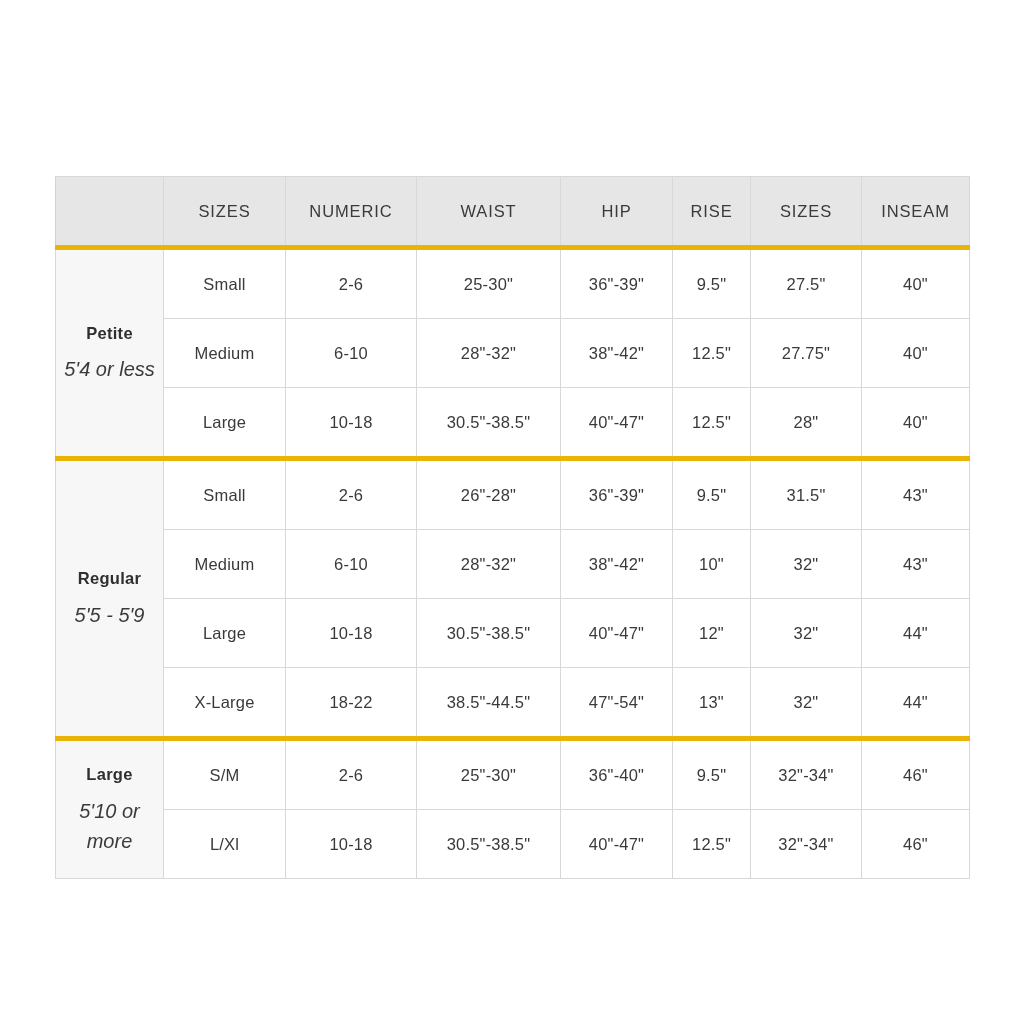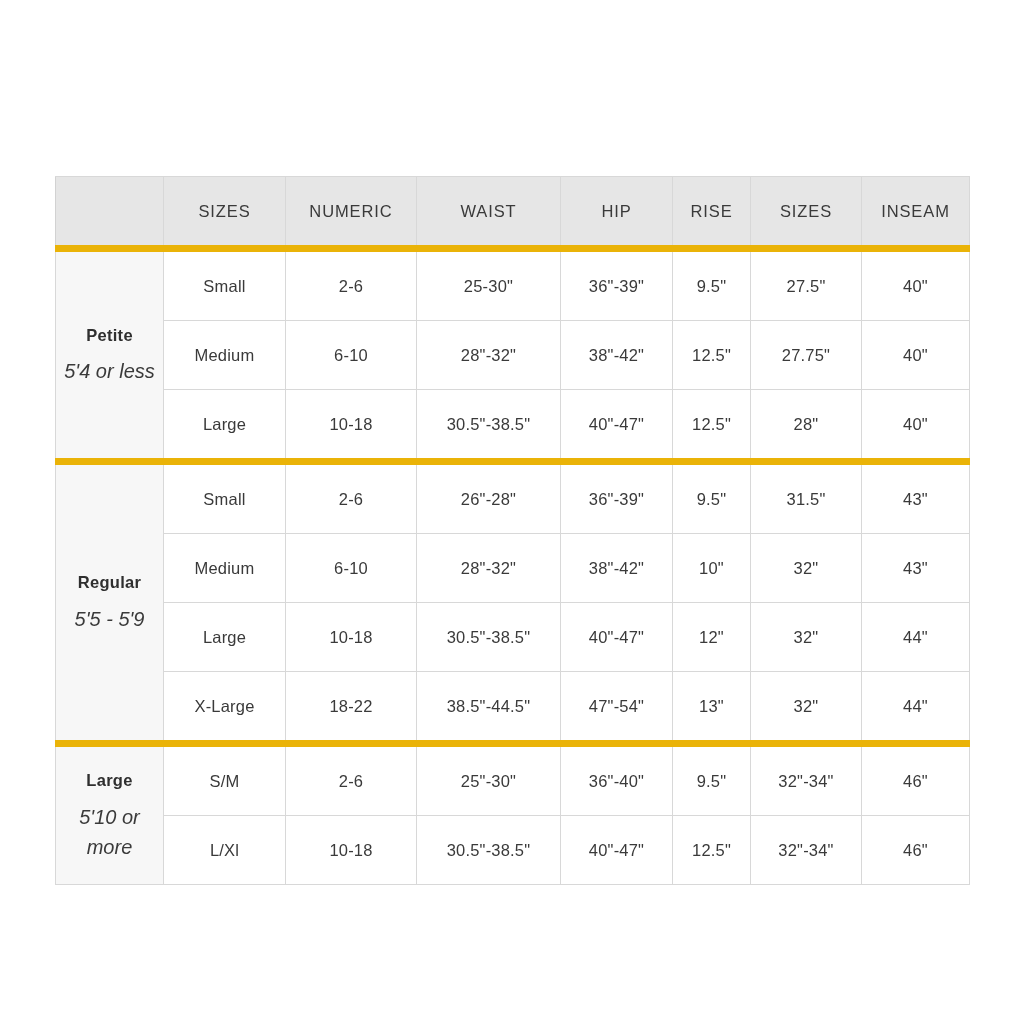--- a/index.html
+++ b/index.html
@@ -98,21 +98,21 @@
   col.c-numeric { width: 131px; }
   col.c-waist   { width: 144px; }
   col.c-hip     { width: 112px; }
   col.c-rise    { width: 78px; }
   col.c-inseam  { width: 111px; }
   col.c-length  { width: 108px; }
 
   
   tr.group-start td,
   tr.group-start th {
-    border-top: 7px solid #eab308;
+    border-top: 5px solid #eab308;
   }
 </style>
 </head>
 <body>
 
 <div id="page">
   <div class="table-wrap">
     <table class="size-chart">
       <colgroup>
         <col class="c-group">

